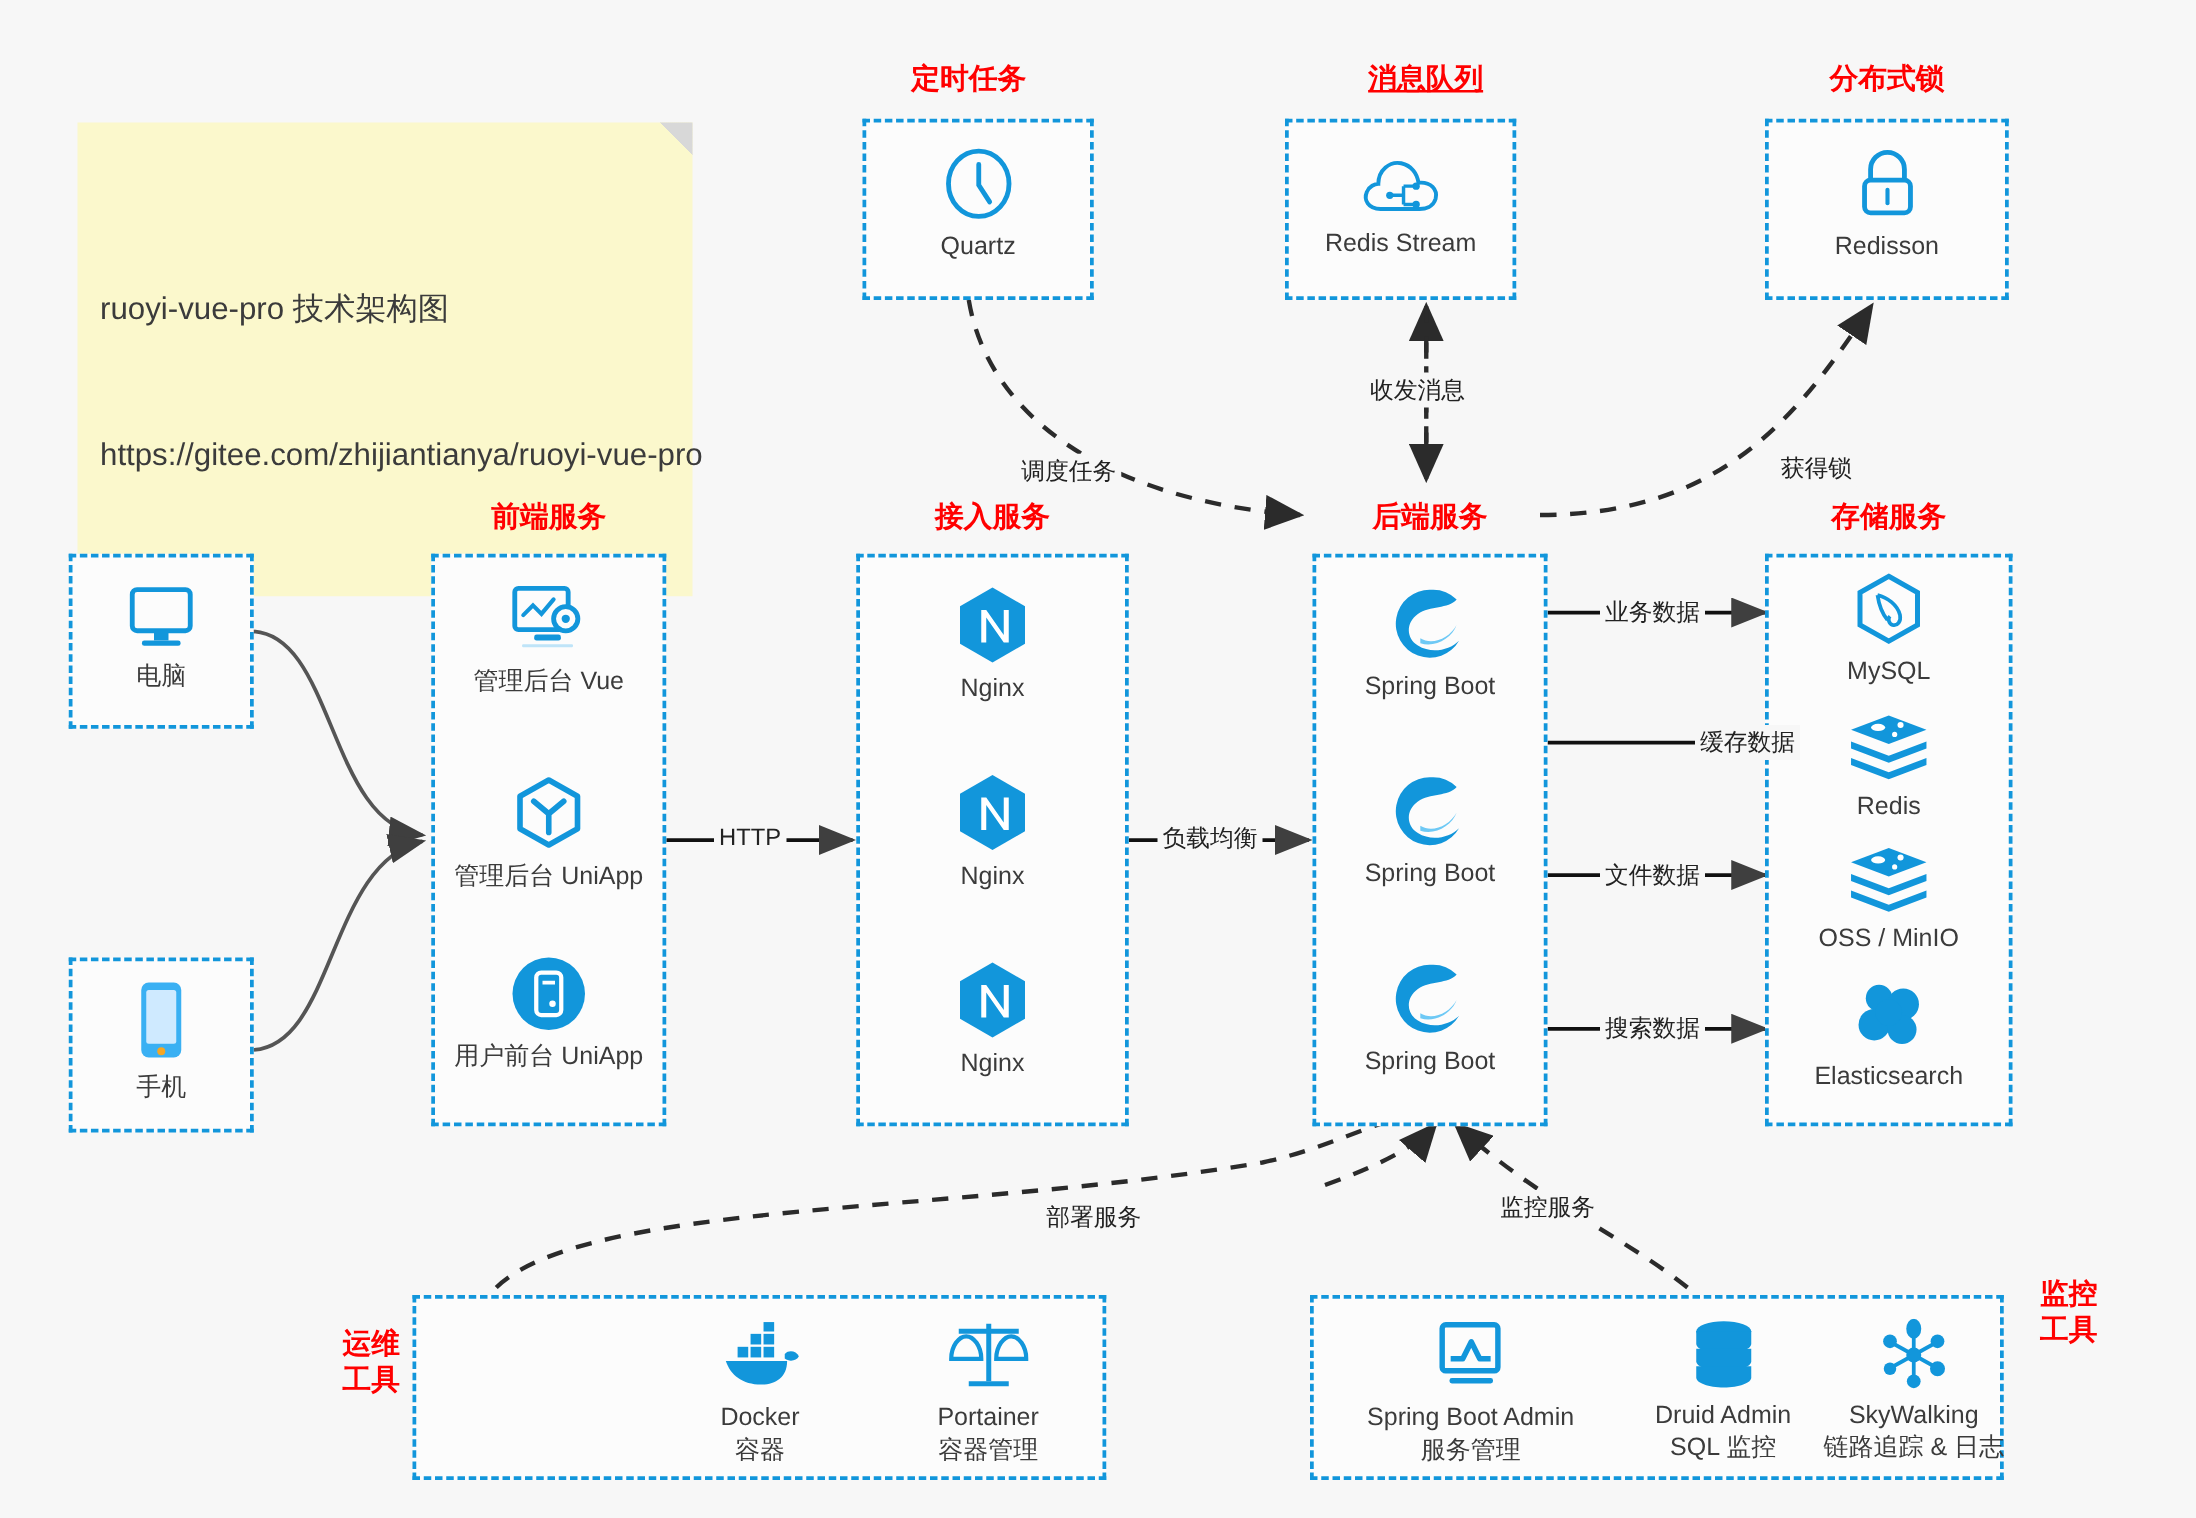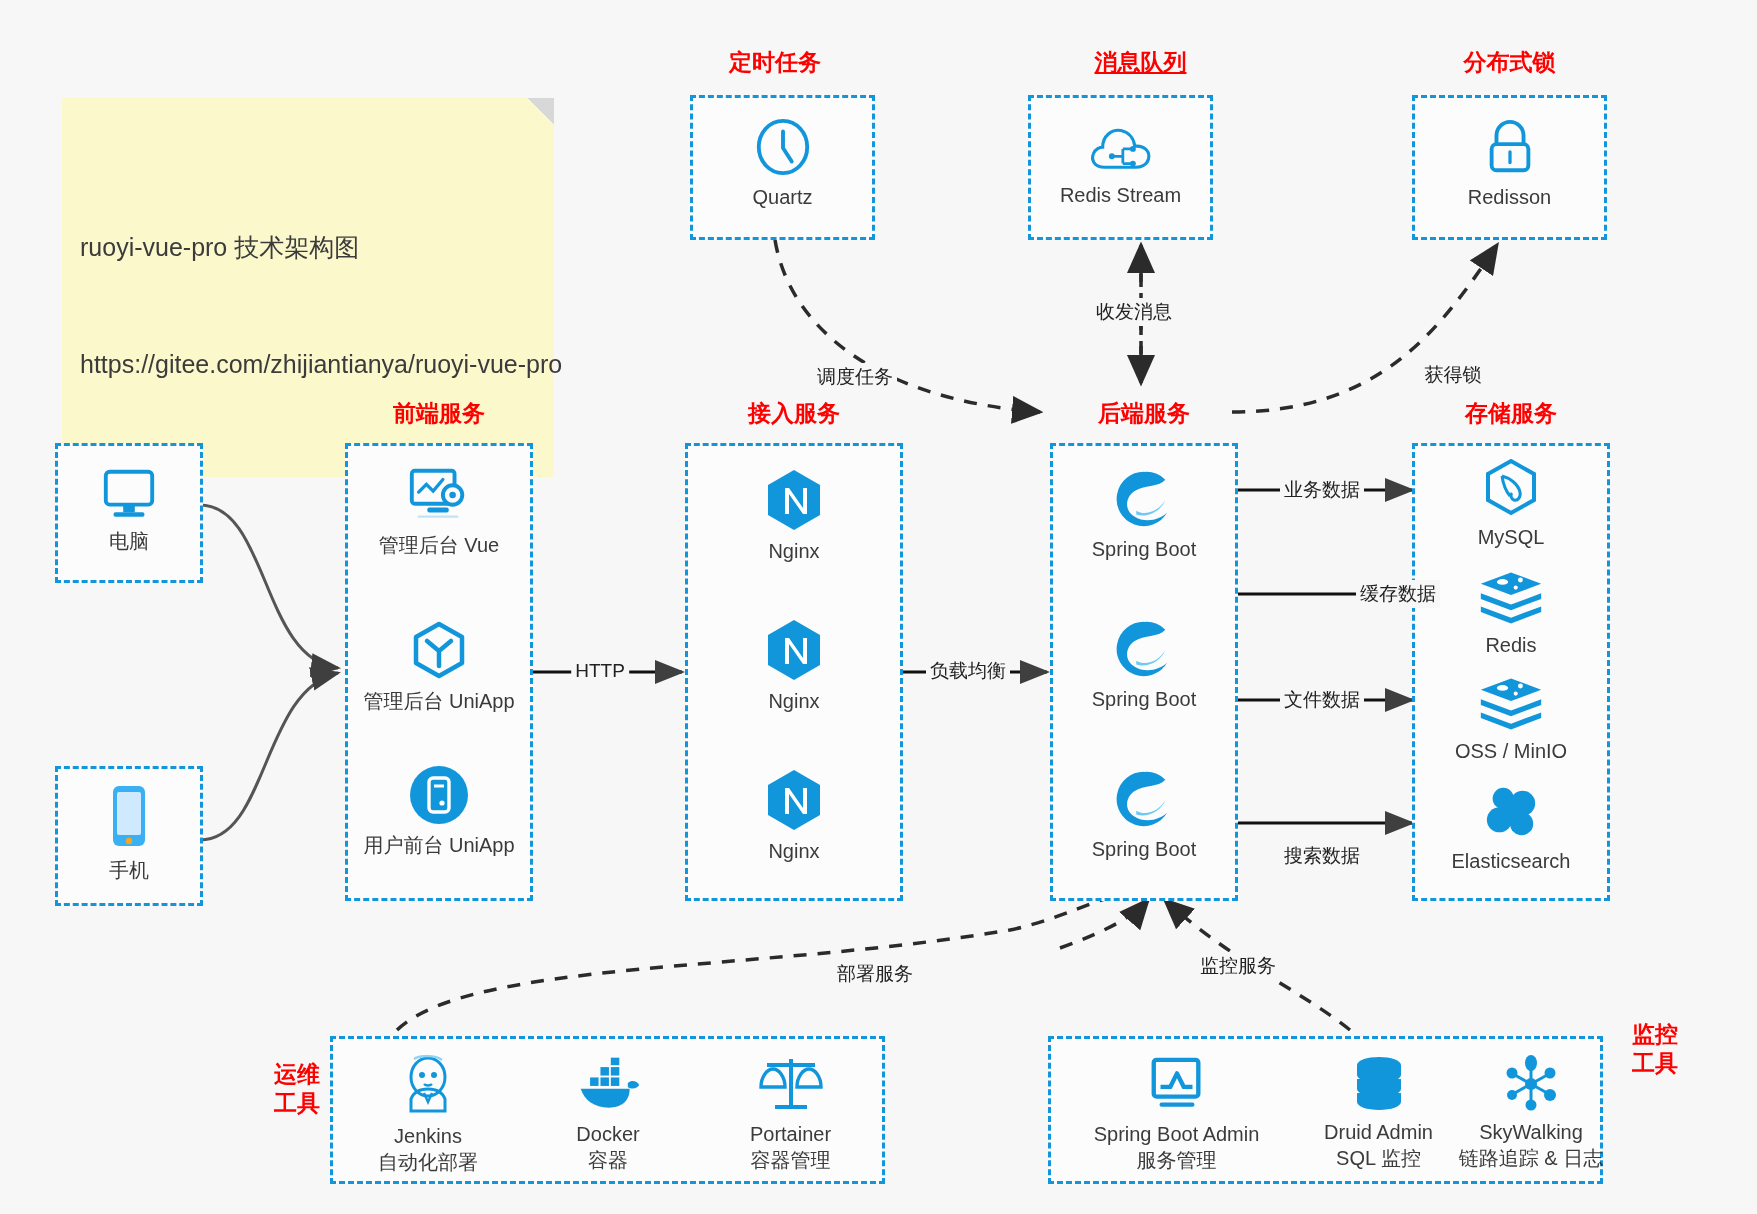--- a/index.html
+++ b/index.html
@@ -293,33 +293,20 @@
       </svg>
       <div class="cap">Elasticsearch</div>
     </div>
   </div>
 
   <div class="gtitle side" style="left:258px;top:1060px;width:78px;">
     <div>运维</div>
     <div>工具</div>
   </div>
   <div class="gbox" style="left:330px;top:1036px;width:555px;height:148px;">
-    <div class="node" style="left:10px;top:16px;width:170px;">
-      <svg class="ico" width="60" height="62" viewBox="0 0 60 62">
-        <ellipse cx="30" cy="22" rx="17" ry="19" fill="none" stroke="#1296db" stroke-width="3"></ellipse>
-        <path d="M13 44 C16 36 24 34 30 34 C36 34 44 36 47 44 L47 56 L13 56 Z" fill="none" stroke="#1296db" stroke-width="3"></path>
-        <circle cx="24" cy="20" r="3" fill="#1296db"></circle>
-        <circle cx="36" cy="20" r="3" fill="#1296db"></circle>
-        <path d="M26 29 C28 31 32 31 34 29" fill="none" stroke="#1296db" stroke-width="2.4"></path>
-        <path d="M26 38 L30 47 L34 38" fill="none" stroke="#1296db" stroke-width="2.4"></path>
-        <path d="M16 4 C22 0 38 0 44 5" fill="none" stroke="#8fd4f5" stroke-width="2.4"></path>
-      </svg>
-      <div class="cap">Jenkins</div>
-      <div class="cap2">自动化部署</div>
-    </div>
     <div class="node" style="left:190px;top:16px;width:170px;">
       <svg class="ico" width="66" height="60" viewBox="0 0 70 60">
         <rect x="16" y="22" width="9" height="9" fill="#1296db"></rect>
         <rect x="27" y="22" width="9" height="9" fill="#1296db"></rect>
         <rect x="38" y="22" width="9" height="9" fill="#1296db"></rect>
         <rect x="27" y="11" width="9" height="9" fill="#1296db"></rect>
         <rect x="38" y="11" width="9" height="9" fill="#1296db"></rect>
         <rect x="38" y="1" width="9" height="8" fill="#1296db"></rect>
         <path d="M6 34 L58 34 C58 48 48 54 36 54 C20 54 10 46 6 34 Z" fill="#1296db"></path>
         <path d="M56 28 C60 24 66 26 68 30 C66 34 60 35 56 32 Z" fill="#1296db"></path>
@@ -388,18 +375,18 @@
   <div class="elabel" style="left:600px;top:671px;">HTTP</div>
   <div class="elabel cn" style="left:968px;top:671px;">负载均衡</div>
 
   <div class="elabel cn" style="left:855px;top:377px;">调度任务</div>
   <div class="elabel cn" style="left:1134px;top:312px;">收发消息</div>
   <div class="elabel cn" style="left:1413px;top:375px;margin-left:40px;">获得锁</div>
 
   <div class="elabel cn" style="left:1322px;top:490px;">业务数据</div>
   <div class="elabel cn" style="left:1398px;top:594px;">缓存数据</div>
   <div class="elabel cn" style="left:1322px;top:700px;">文件数据</div>
-  <div class="elabel cn" style="left:1322px;top:823px;margin-top:33px;">搜索数据</div>
+  <div class="elabel cn" style="left:1322px;top:823px;">搜索数据</div>
 
   <div class="elabel cn" style="left:875px;top:974px;">部署服务</div>
   <div class="elabel cn" style="left:1238px;top:966px;">监控服务</div>
 
 </div>
 
 </body></html>

